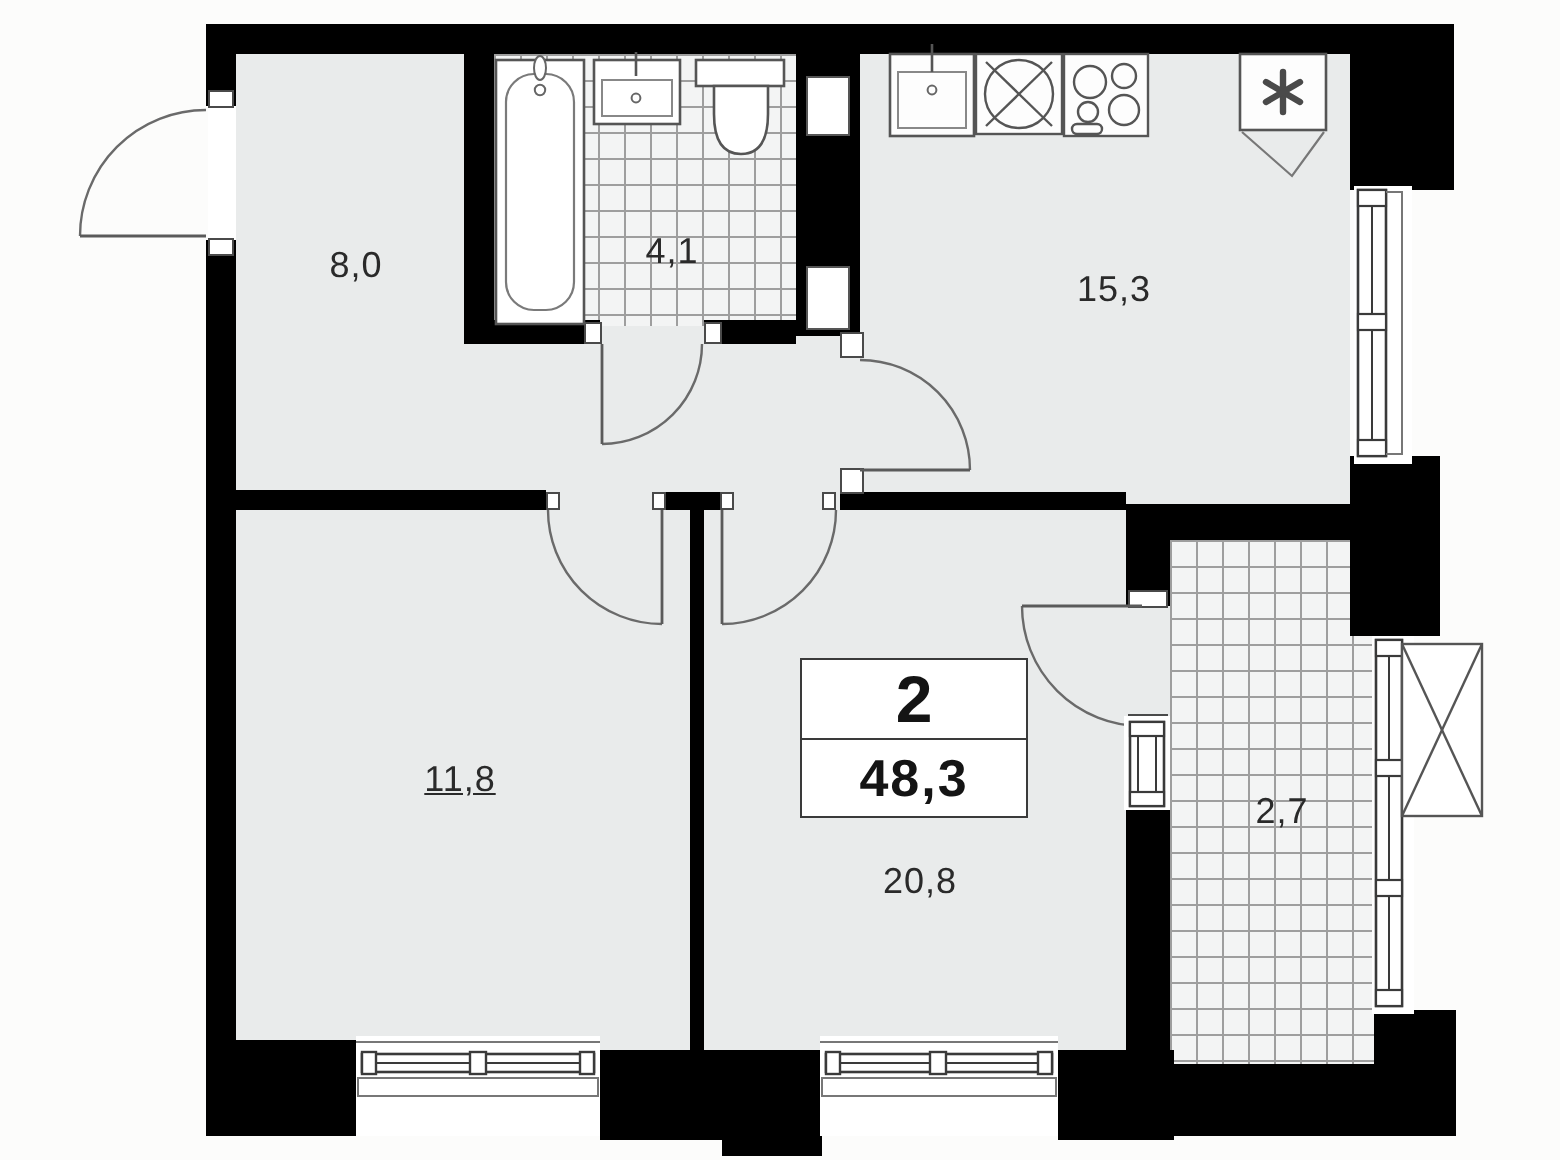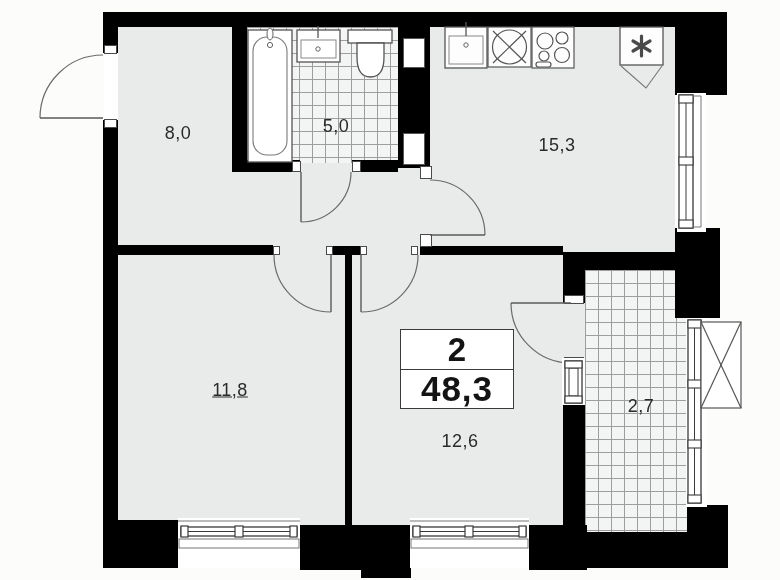--- a/index.html
+++ b/index.html
@@ -25,21 +25,21 @@
   #infobox{
     position:absolute;left:400px;top:329px;width:114px;height:80px;
     background:#fff;border:1.5px solid #3a3a3a;box-sizing:border-box;
     display:flex;flex-direction:column;
   }
   #infobox .cell{
     flex:1;display:flex;align-items:center;justify-content:center;
     font-weight:700;color:#141414;line-height:1;
   }
   #infobox .cell.top{border-bottom:1.5px solid #3a3a3a;font-size:33px;}
-  #infobox .cell.bottom{font-size:35px;letter-spacing:1px;}
+  #infobox .cell.bottom{font-size:26px;letter-spacing:1px;}
 </style>
 </head>
 <body>
 
 <div id="stage">
 
   <div class="floor" style="left:118px;top:27px;width:557px;height:498px;"></div>
   <div class="tiles" style="left:247px;top:27px;width:151px;height:136px;"></div>
   <div class="tiles" style="left:585px;top:270px;width:103px;height:262px;"></div>
 
@@ -213,24 +213,24 @@
     <g>
       <rect x="562" y="358" width="23" height="47" fill="#fff" stroke="none"></rect>
       <rect x="565" y="361" width="17" height="42" fill="#fff" stroke="#3a3a3a" stroke-width="1.3"></rect>
       <rect x="569" y="368" width="9" height="28" fill="#fff" stroke="#3a3a3a" stroke-width="1"></rect>
       <rect x="565" y="361" width="17" height="7" fill="#fff" stroke="#3a3a3a" stroke-width="1.1"></rect>
       <rect x="565" y="396" width="17" height="7" fill="#fff" stroke="#3a3a3a" stroke-width="1.1"></rect>
     </g>
   </svg>
 
   <div class="lbl" style="left:178px;top:133px;">8,0</div>
-  <div class="lbl" style="left:336px;top:126px;">5,0</div>
+  <div class="lbl" style="left:336px;top:126px;">4,1</div>
   <div class="lbl" style="left:557px;top:145px;">15,3</div>
   <div class="lbl" style="left:230px;top:390px;text-decoration:underline;">11,8</div>
-  <div class="lbl" style="left:460px;top:441px;">12,6</div>
+  <div class="lbl" style="left:460px;top:441px;">20,8</div>
   <div class="lbl" style="left:641px;top:406px;">2,7</div>
 
   <div id="infobox">
     <div class="cell top">2</div>
     <div class="cell bottom">48,3</div>
   </div>
 
 </div>
 
 </body></html>

